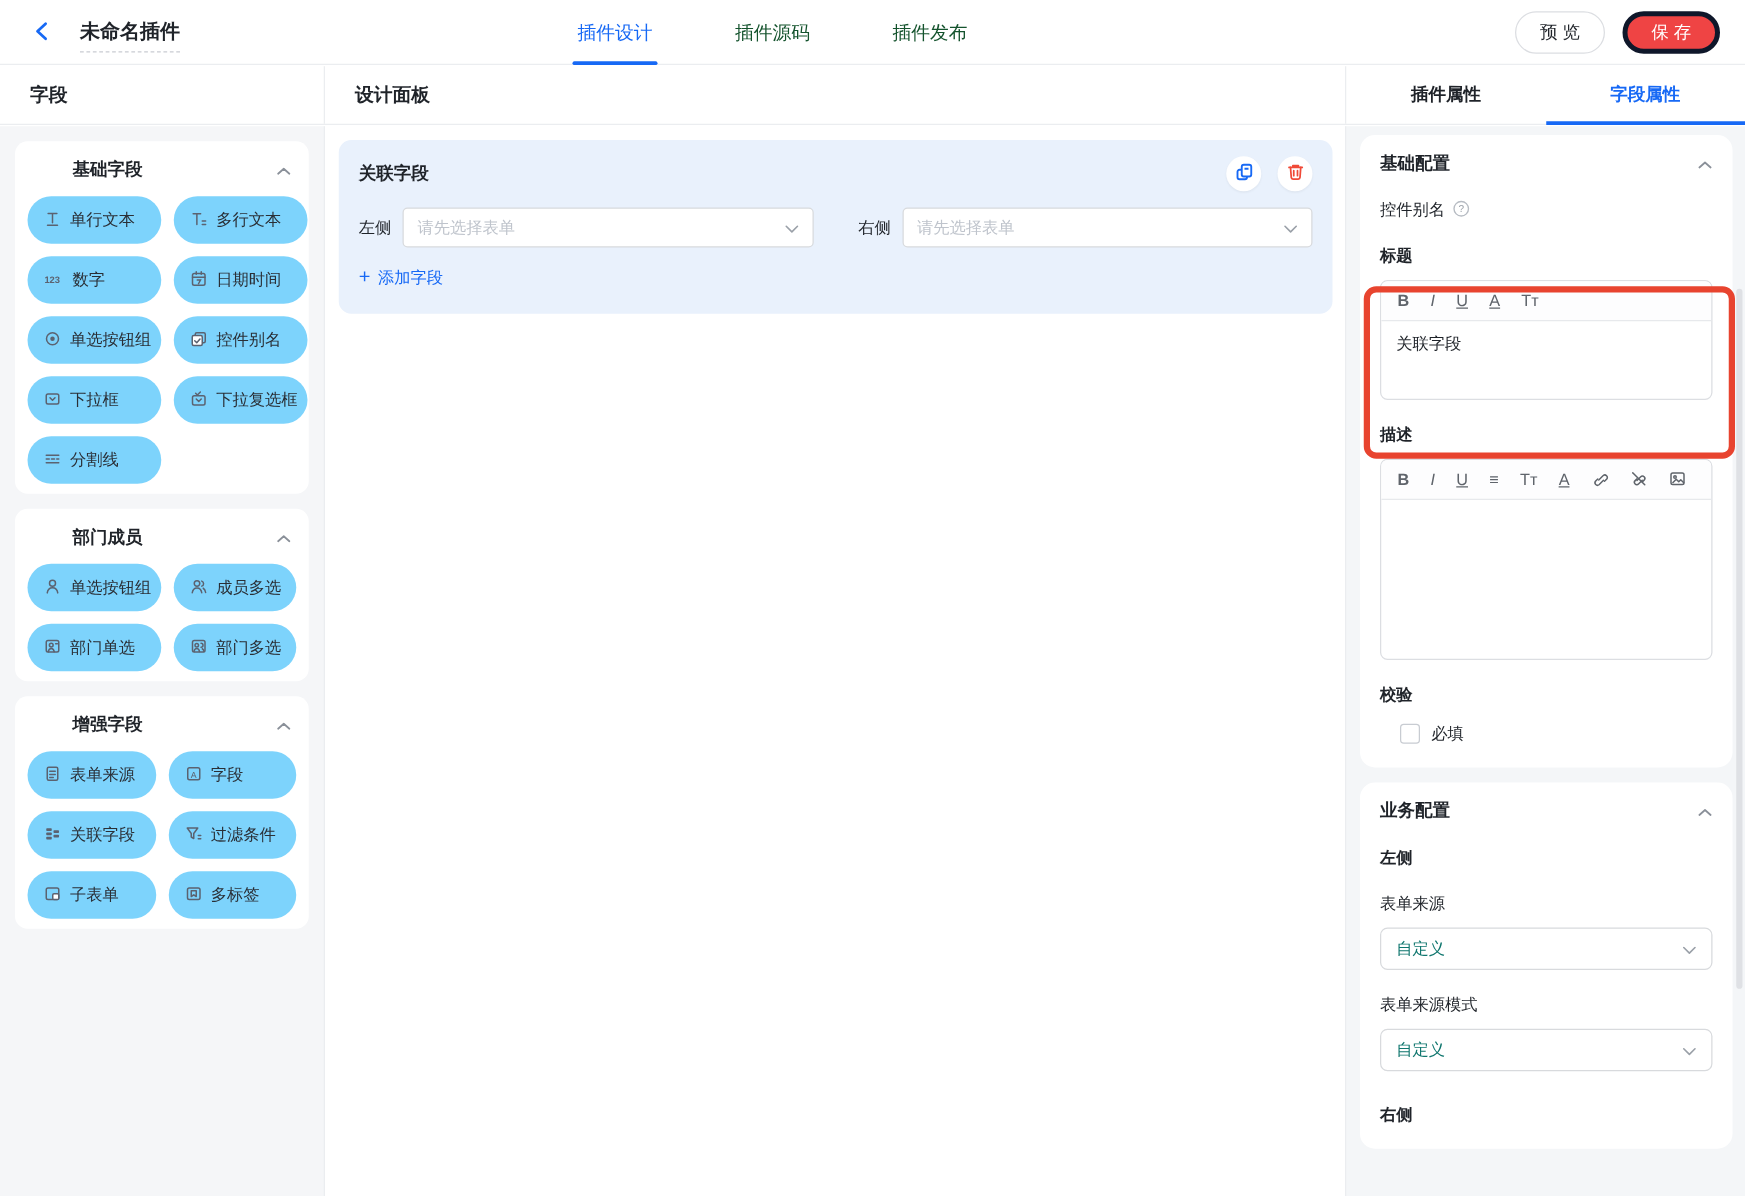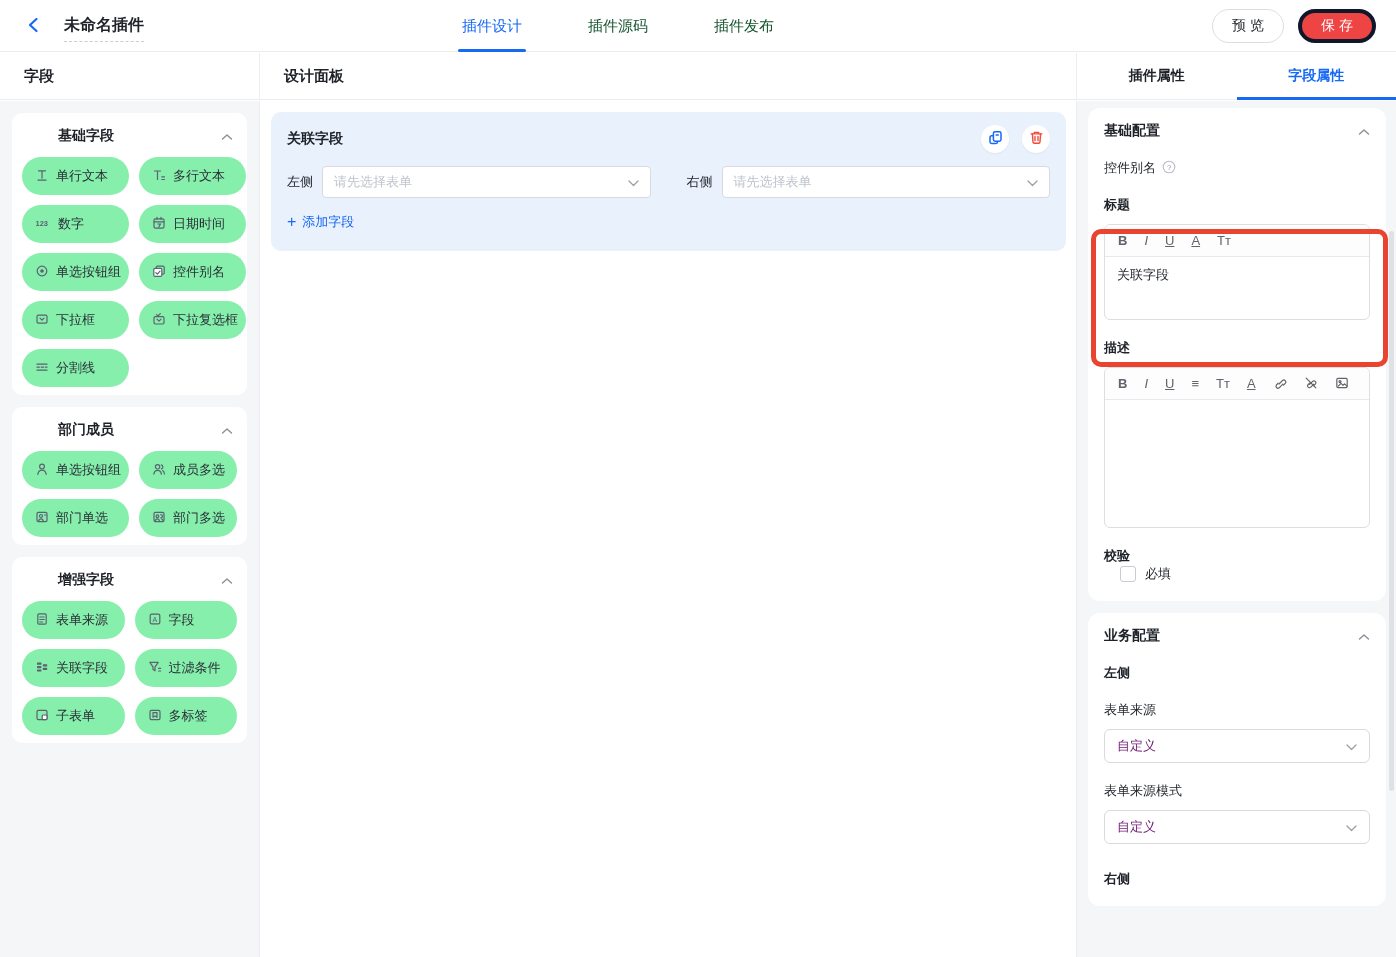--- a/index.html
+++ b/index.html
@@ -27,21 +27,21 @@
   .r-tab { position:relative; width:50%; display:flex; align-items:center; justify-content:center; font-size:14px; font-weight:700; cursor:pointer; }
   .r-tab.active { color:#1769f5; }
   .r-tab.active::after { content:""; position:absolute; left:0; right:0; bottom:-1px; height:3px; background:#1769f5; }
 
   
   .left-panel { position:absolute; top:101px; bottom:0; left:0; width:260px; background:#f5f6f8; border-right:1px solid #ebedf0; padding:12px; overflow:hidden; }
   .group-card { background:#fff; border-radius:10px; padding:14px 10px 8px 10px; margin-bottom:12px; }
   .group-head { display:flex; align-items:center; justify-content:space-between; padding:0 4px 0 4px; margin-bottom:12px; cursor:pointer; }
   .group-title { font-size:14px; font-weight:700;margin-left:32px; }
   .pill-grid { display:grid; grid-template-columns:1fr 1fr; gap:10px; }
-  .pill { height:38px; background:#86efac; border-radius:19px; display:flex; align-items:center; gap:7px; padding:0 8px 0 13px; cursor:grab; }
+  .pill { height:38px; background:#7dd3fc; border-radius:19px; display:flex; align-items:center; gap:7px; padding:0 8px 0 13px; cursor:grab; }
   .pill svg { flex:none; }
   .plabel { font-size:13px; color:#2a2f36; white-space:nowrap; }
 
   
   .canvas { position:absolute; top:101px; left:261px; right:320px; bottom:0; background:#fff; }
   .widget-card { margin:11px 10px; background:#e9f1fc; border-radius:10px; padding:13px 16px 20px 16px; position:relative; cursor:pointer; }
   .widget-head { display:flex; align-items:center; justify-content:space-between; }
   .widget-title { font-size:14px; font-weight:700; }
   .widget-actions { display:flex; gap:13px; }
   .circle-btn { width:28px; height:28px; border-radius:50%; background:#fff; border:none; display:flex; align-items:center; justify-content:center; cursor:pointer; box-shadow:0 1px 2px rgba(31,35,41,.06); }
@@ -65,24 +65,24 @@
   .richbox { border:1px solid #dcdee2; border-radius:6px; margin-top:10px; overflow:hidden; }
   .rb-toolbar { display:flex; align-items:center; gap:17px; height:32px; padding:0 13px; border-bottom:1px solid #e7e9ec; background:#fdfdfe; }
   .tbtn { font-size:13px; color:#5f646b; cursor:pointer; background:none; border:none; font-family:inherit; padding:0; line-height:1; }
   .tb-0 { font-weight:700; }
   .tb-1 { font-style:italic; }
   .tb-2, .tb-u { text-decoration:underline; }
   .tb-a { text-decoration:underline; }
   .rb-content { padding:9px 12px; font-size:13px; outline:none; cursor:text; }
   .rb-content.title-h { height:62px; }
   .rb-content.desc-h { height:127px; }
-  .check-row { display:flex; align-items:center; gap:9px; cursor:pointer;padding-left:16px; }
+  .check-row { display:flex; align-items:center; gap:9px; margin-top:13px; cursor:pointer;padding-left:16px; }
   .checkbox { width:16px; height:16px; border:1px solid #c8ccd2; border-radius:3px; background:#fff; }
   .rselect { width:100%; height:34px; margin-top:10px; background:#fff; border:1px solid #d8dadd; border-radius:6px; display:flex; align-items:center; justify-content:space-between; padding:0 12px; cursor:pointer; }
-  .rselect .val { font-size:13px; color:#701a75; }
+  .rselect .val { font-size:13px; color:#0f766e; }
   .scroll-thumb { position:absolute; right:2px; top:130px; width:5px; height:560px; border-radius:3px; background:#dfe1e5; cursor:pointer; }
 
   
   .annotation { position:absolute; left:1091px; top:229px; width:297px; height:138px; border:5px solid #e8442f; border-radius:10px; z-index:9; pointer-events:none; }
 </style>
 </head>
 <body>
 
 <header class="topbar">
   <button class="back-btn">

